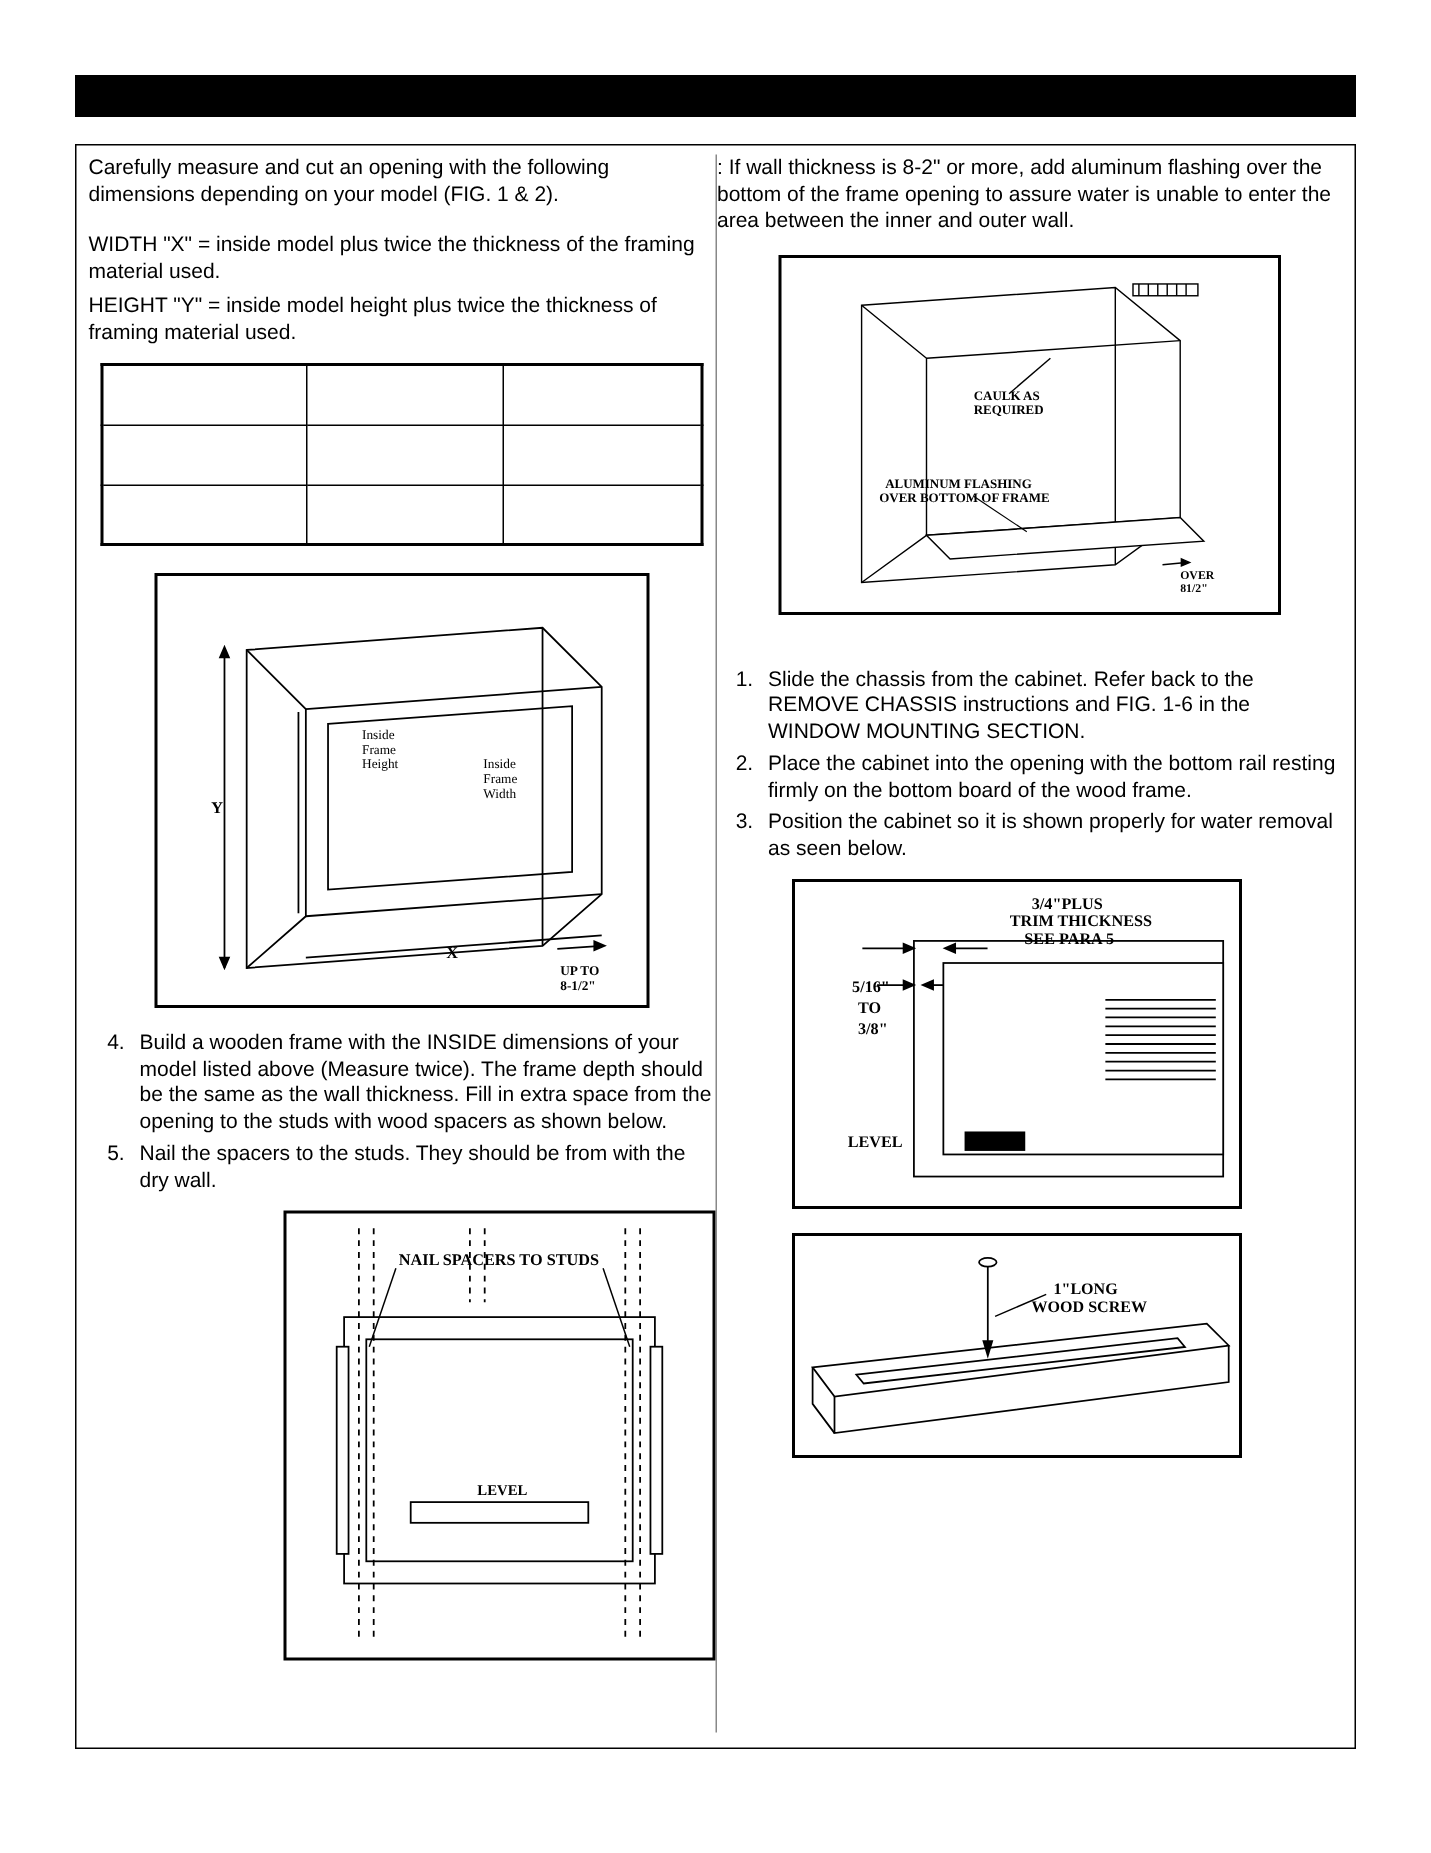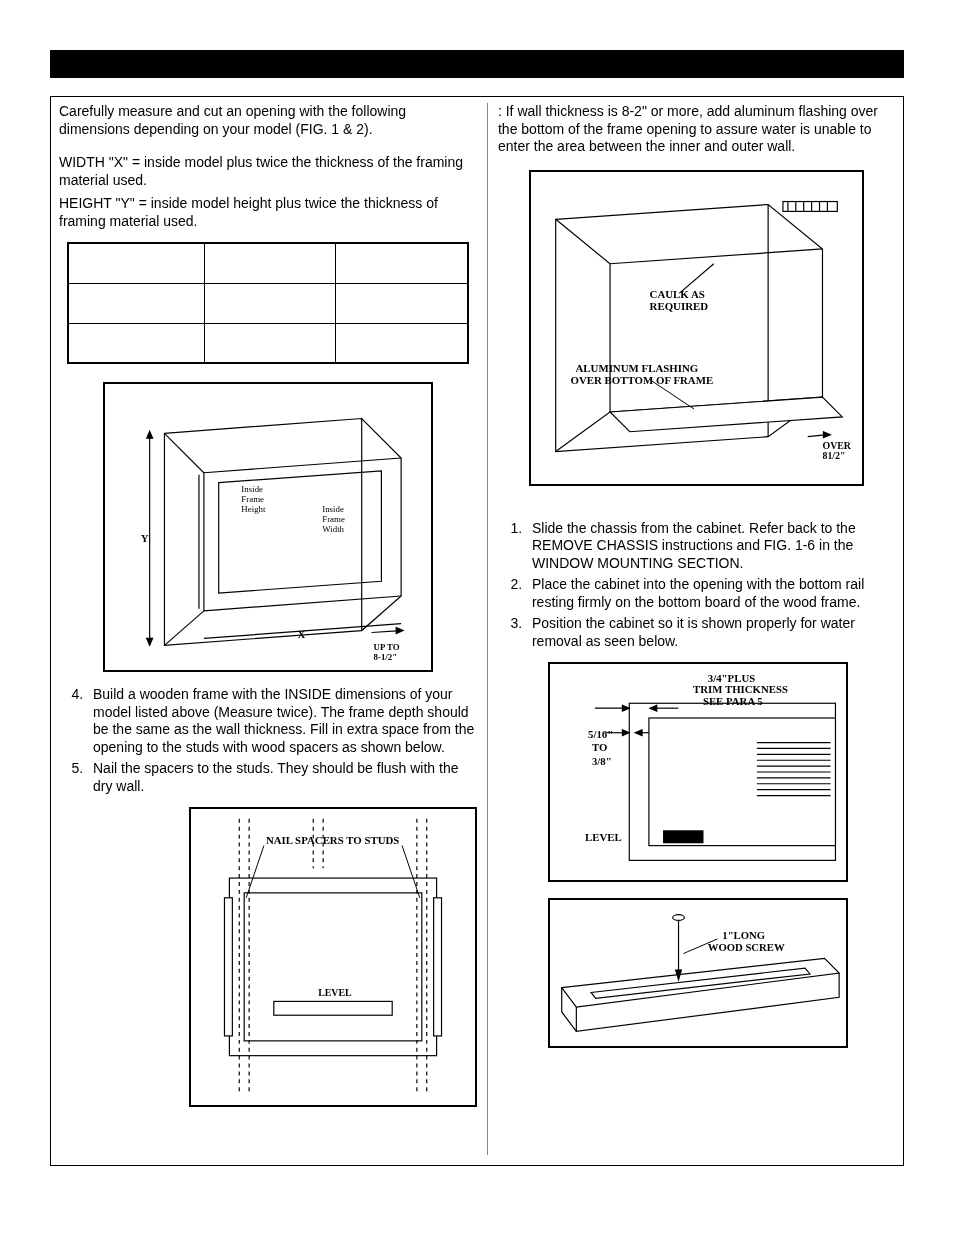--- a/index.html
+++ b/index.html
@@ -18,21 +18,20 @@
   .blackbar {
     background: #000;
     height: 28px;
     width: 100%;
     margin-bottom: 18px;
   }
   .content-box {
     border: 1px solid #000;
     padding: 6px 8px 10px 8px;
     display: flex;
-    gap: 10px;
     min-height: 1070px;
   }
   .col {
     flex: 1 1 50%;
     display: flex;
     flex-direction: column;
   }
   .divider {
     width: 1px;
     background: #888;
@@ -74,21 +73,21 @@
 
   
   .figA { width: 330px; height: 290px; }
   .figA svg { width:100%; height:100%; }
 
   
   .figB { width: 288px; height: 300px; margin-left: 130px; }
   .figB svg { width:100%; height:100%; }
 
   
-  .figC { width: 335px; height: 316px; }
+  .figC { width: 335px; height: 240px; }
   .figC svg { width:100%; height:100%; }
 
   
   .figD { width: 300px; height: 220px; margin-left: 50px; }
   .figD svg { width:100%; height:100%; }
 
   
   .figE { width: 300px; height: 150px; margin-left: 50px; }
   .figE svg { width:100%; height:100%; }
 </style>
@@ -152,21 +151,21 @@
           <text x="36" y="160" font-size="11" font-weight="bold">Y</text>
           <text x="195" y="258" font-size="11" font-weight="bold">X</text>
           <text x="138" y="110" font-size="9"><tspan x="138" dy="0">Inside</tspan><tspan x="138" dy="10">Frame</tspan><tspan x="138" dy="10">Height</tspan></text>
           <text x="220" y="130" font-size="9"><tspan x="220" dy="0">Inside</tspan><tspan x="220" dy="10">Frame</tspan><tspan x="220" dy="10">Width</tspan></text>
           <text x="272" y="270" font-size="9" font-weight="bold"><tspan x="272" dy="0">UP TO</tspan><tspan x="272" dy="10">8-1/2"</tspan></text>
         </svg>
       </div>
 
       <ol start="4">
         <li>Build a wooden frame with the INSIDE dimensions of your model listed above (Measure twice). The frame depth should be the same as the wall thickness. Fill in extra space from the opening to the studs with wood spacers as shown below.</li>
-        <li>Nail the spacers to the studs. They should be flush with the dry wall.</li>
+        <li>Nail the spacers to the studs. They should be from with the dry wall.</li>
       </ol>
 
       <div class="fig figB">
         <svg viewBox="0 0 240 300">
           <g stroke="#000" stroke-width="1.2" fill="none">
 
             <g stroke-dasharray="4 4">
               <line x1="25" y1="10" x2="25" y2="290"></line>
               <line x1="35" y1="10" x2="35" y2="290"></line>
               <line x1="100" y1="10" x2="100" y2="60"></line>

